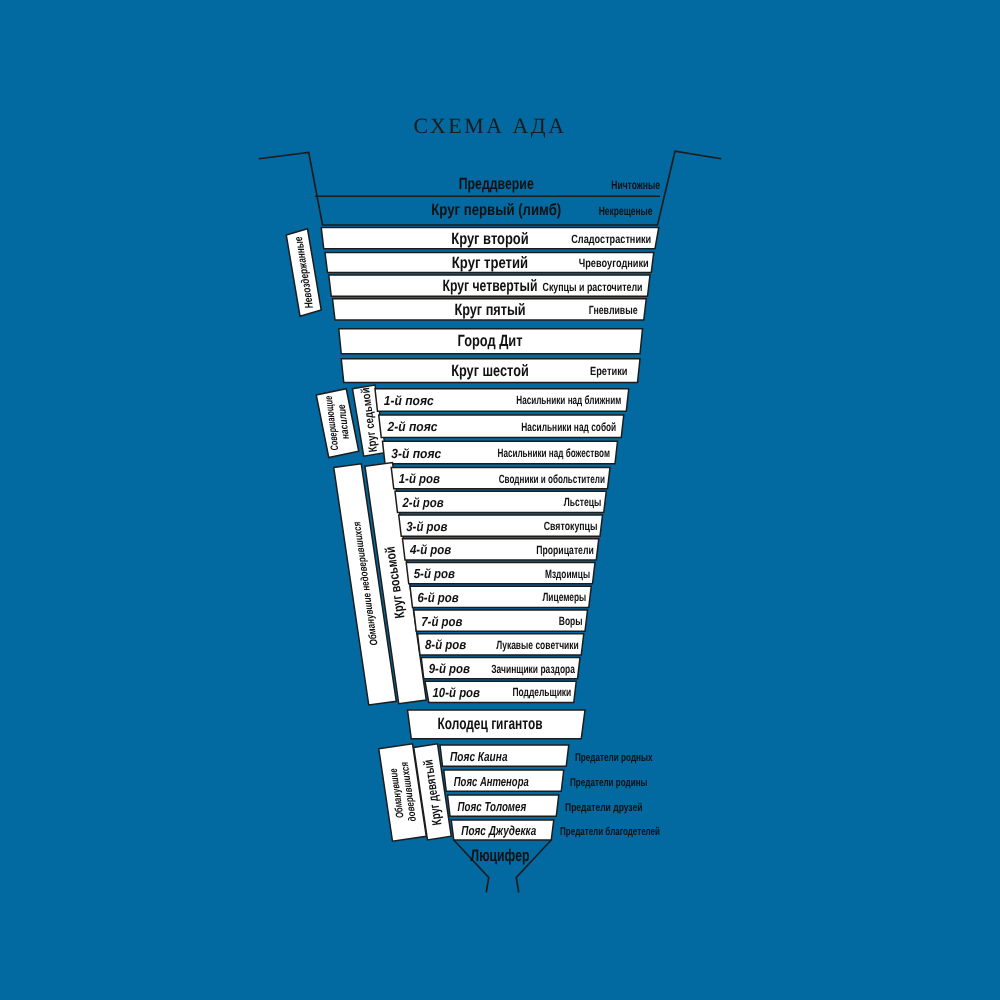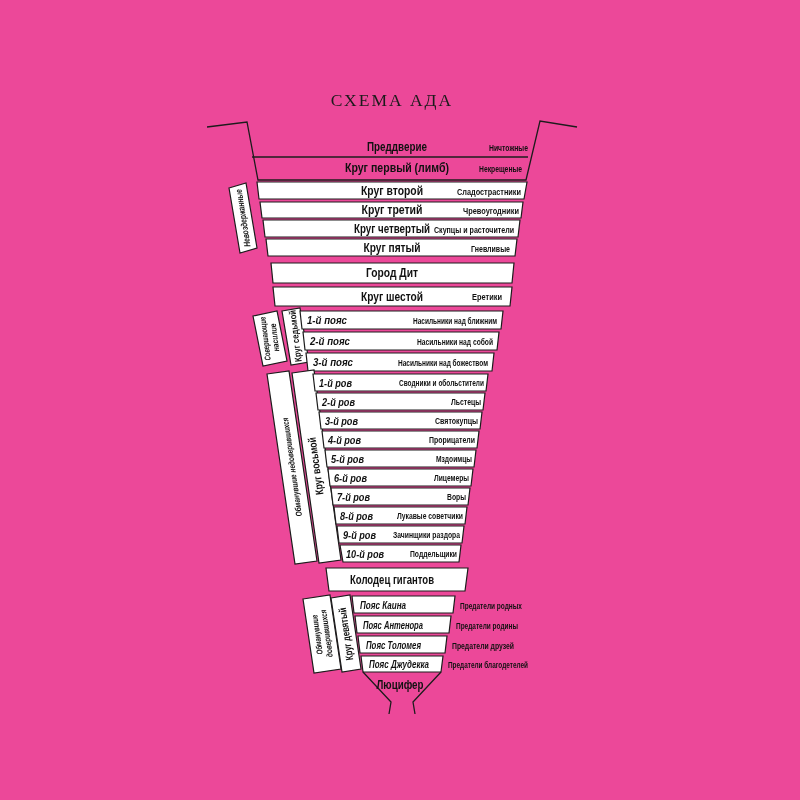--- a/index.html
+++ b/index.html
@@ -1,16 +1,16 @@
 <!DOCTYPE html>
 <html><head>
 <meta charset="utf-8">
 <style>
   html,body{margin:0;padding:0;background:#fff;}
-  .stage{position:relative;width:800px;height:800px;background:#ec4899;overflow:hidden;
+  .stage{position:relative;width:800px;height:800px;background:#0369a1;overflow:hidden;
          font-family:"Liberation Sans",sans-serif;}
   svg{position:absolute;left:0;top:0;}
   .box{fill:#ffffff;stroke:#1c1c1c;stroke-width:1.2px;}
   .ln{fill:none;stroke:#1c1c1c;stroke-width:1.3px;}
   text{fill:#111111;font-family:"Liberation Sans",sans-serif;}
   .t-maintitle{font-family:"Liberation Serif",serif;font-size:17.5px;letter-spacing:2px;
                text-anchor:middle;fill:#1b1b1b;}
   .t-title{font-size:13px;font-weight:bold;text-anchor:middle;}
   .t-sin{font-size:9.5px;font-weight:bold;text-anchor:end;}
   .t-name{font-size:10.5px;font-weight:bold;font-style:italic;text-anchor:start;}

